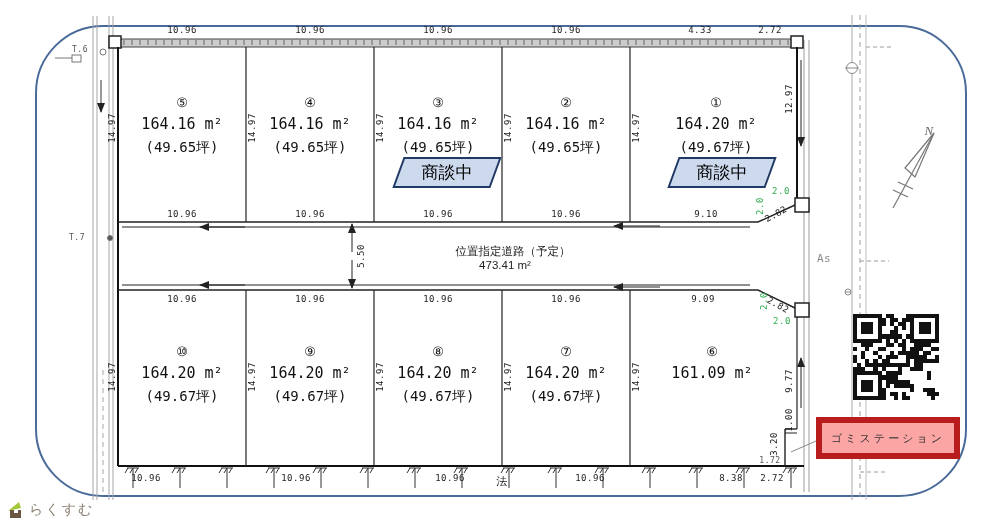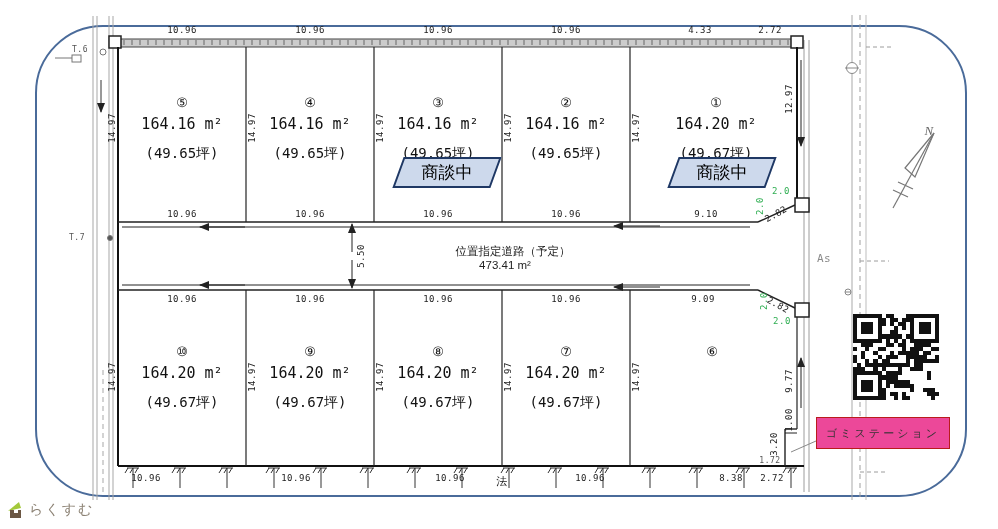--- a/index.html
+++ b/index.html
@@ -16,33 +16,33 @@
   .d2{transform:translate(-50%,-50%) rotate(29deg)}
   .g{color:#2fae52}
   .sm{font-size:8px;color:#555}
   .gray{color:#8a8a8a;font-size:11px}
   .north{font:italic 13px "Liberation Serif",serif;color:#666}
   
   .lot{position:absolute;width:140px;text-align:center;color:#111;
        font-family:"DejaVu Sans Mono",monospace;line-height:1.3}
   .lot .no{font-size:13px}
   .lot .ar{font-size:15px;margin-top:3px}
-  .lot .tb{font-size:14px;margin-top:10px}
+  .lot .tb{font-size:14px;margin-top:4px}
   
   .banner{position:absolute;width:98px;height:31px}
   .banner .bg{position:absolute;inset:0;background:#cdd9ec;border:2px solid #1f3864;
               transform:skewX(-20deg)}
   .banner .tx{position:absolute;inset:0;display:flex;align-items:center;justify-content:center;
               font-size:17px;font-weight:normal;color:#000}
   
   .rname{position:absolute;transform:translate(-50%,-50%);font-size:11.5px;color:#222;
          white-space:nowrap;text-align:right}
   
-  .gbox{position:absolute;left:816px;top:417px;width:132px;height:30px;background:#ec4899;
-        border:1px solid #b91c1c;display:flex;align-items:center;justify-content:center;
+  .gbox{position:absolute;left:816px;top:417px;width:132px;height:30px;background:#fca5a5;
+        border:6px solid #b91c1c;display:flex;align-items:center;justify-content:center;
         font-size:11px;letter-spacing:3px;color:#333;white-space:nowrap}
   
   .logo{position:absolute;left:7px;top:501px;display:flex;align-items:center;gap:5px}
   .logo .tx{font-size:14px;font-weight:normal;color:#8b8173;letter-spacing:2px}
   .qr{position:absolute;left:853px;top:314px}
 </style>
 </head>
 <body>
 
 <div class="canvas">
@@ -257,20 +257,21 @@
     <div class="ar">164.16 m²</div>
     <div class="tb">(49.65坪)</div>
   </div>
   <div class="lot" style="left:112px;top:95px">
     <div class="no">⑤</div>
     <div class="ar">164.16 m²</div>
     <div class="tb">(49.65坪)</div>
   </div>
   <div class="lot" style="left:642px;top:344px">
     <div class="no">⑥</div>
+    <div class="ar">161.09 m²</div>
   </div>
   <div class="lot" style="left:496px;top:344px">
     <div class="no">⑦</div>
     <div class="ar">164.20 m²</div>
     <div class="tb">(49.67坪)</div>
   </div>
   <div class="lot" style="left:368px;top:344px">
     <div class="no">⑧</div>
     <div class="ar">164.20 m²</div>
     <div class="tb">(49.67坪)</div>

